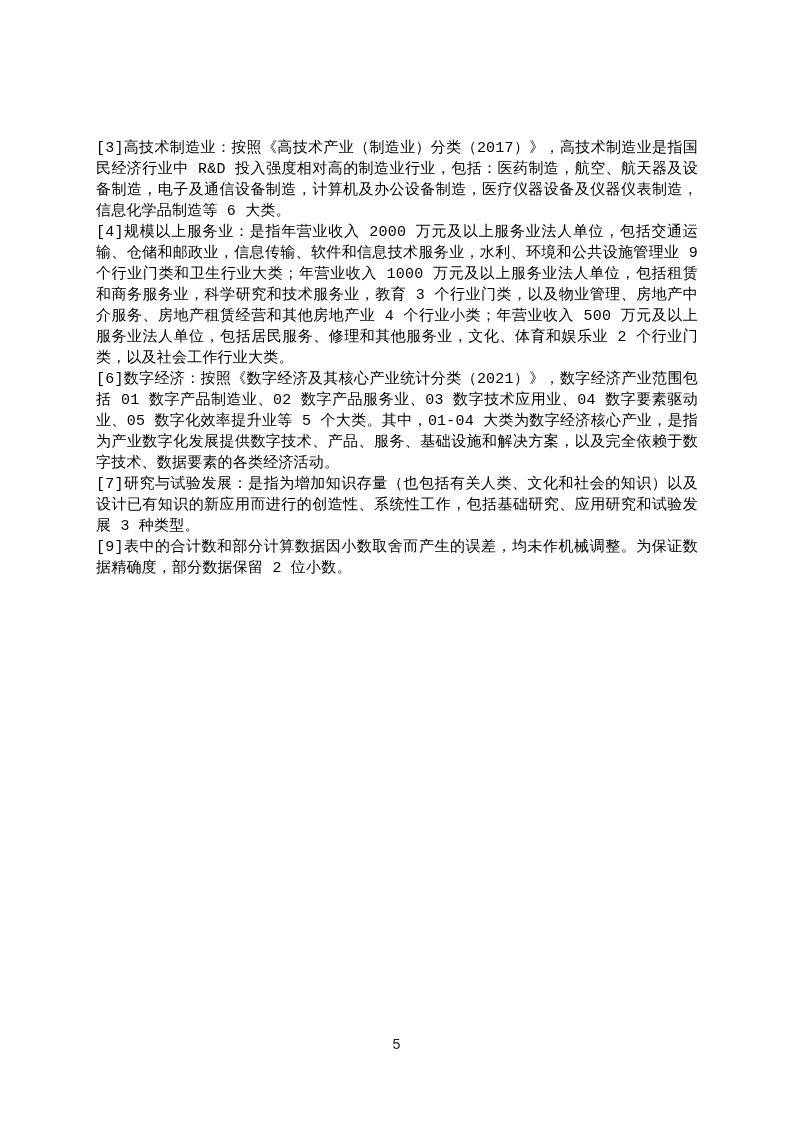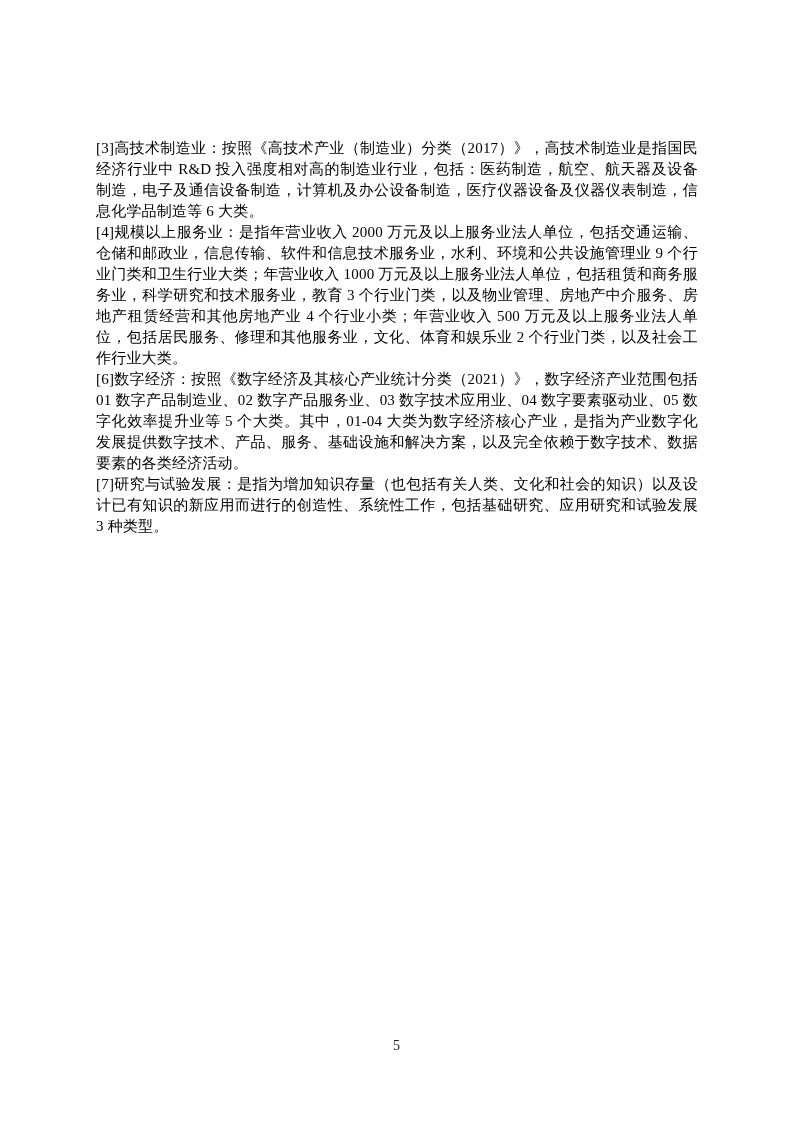--- a/index.html
+++ b/index.html
@@ -6,21 +6,21 @@
     margin: 0;
     padding: 0;
     background: #ffffff;
   }
   .page {
     position: relative;
     width: 793px;
     height: 1122px;
     background: #ffffff;
     color: #000000;
-    font-family: Liberation Serif, serif;
+    font-family: Liberation Mono, monospace;
     overflow: hidden;
   }
   .footnotes {
     position: absolute;
     left: 96px;
     top: 138px;
     width: 602px;
   }
   .footnotes p.note {
     margin: 0;
@@ -47,19 +47,20 @@
 </head>
 <body>
 
 <div class="page">
 
   <div class="footnotes">
     <p class="note">[3]高技术制造业：按照《高技术产业（制造业）分类（2017）》，高技术制造业是指国民经济行业中 R&amp;D 投入强度相对高的制造业行业，包括：医药制造，航空、航天器及设备制造，电子及通信设备制造，计算机及办公设备制造，医疗仪器设备及仪器仪表制造，信息化学品制造等 6 大类。</p>
     <p class="note">[4]规模以上服务业：是指年营业收入 2000 万元及以上服务业法人单位，包括交通运输、仓储和邮政业，信息传输、软件和信息技术服务业，水利、环境和公共设施管理业 9 个行业门类和卫生行业大类；年营业收入 1000 万元及以上服务业法人单位，包括租赁和商务服务业，科学研究和技术服务业，教育 3 个行业门类，以及物业管理、房地产中介服务、房地产租赁经营和其他房地产业 4 个行业小类；年营业收入 500 万元及以上服务业法人单位，包括居民服务、修理和其他服务业，文化、体育和娱乐业 2 个行业门类，以及社会工作行业大类。</p>
     <p class="note">[6]数字经济：按照《数字经济及其核心产业统计分类（2021）》，数字经济产业范围包括 01 数字产品制造业、02 数字产品服务业、03 数字技术应用业、04 数字要素驱动业、05 数字化效率提升业等 5 个大类。其中，01-04 大类为数字经济核心产业，是指为产业数字化发展提供数字技术、产品、服务、基础设施和解决方案，以及完全依赖于数字技术、数据要素的各类经济活动。</p>
     <p class="note">[7]研究与试验发展：是指为增加知识存量（也包括有关人类、文化和社会的知识）以及设计已有知识的新应用而进行的创造性、系统性工作，包括基础研究、应用研究和试验发展 3 种类型。</p>
+    <p class="note">[9]表中的合计数和部分计算数据因小数取舍而产生的误差，均未作机械调整。为保证数据精确度，部分数据保留 2 位小数。</p>
   </div>
 
   <div class="page-footer">
     <span class="page-number">5</span>
   </div>
 
 </div>
 
 </body></html>

